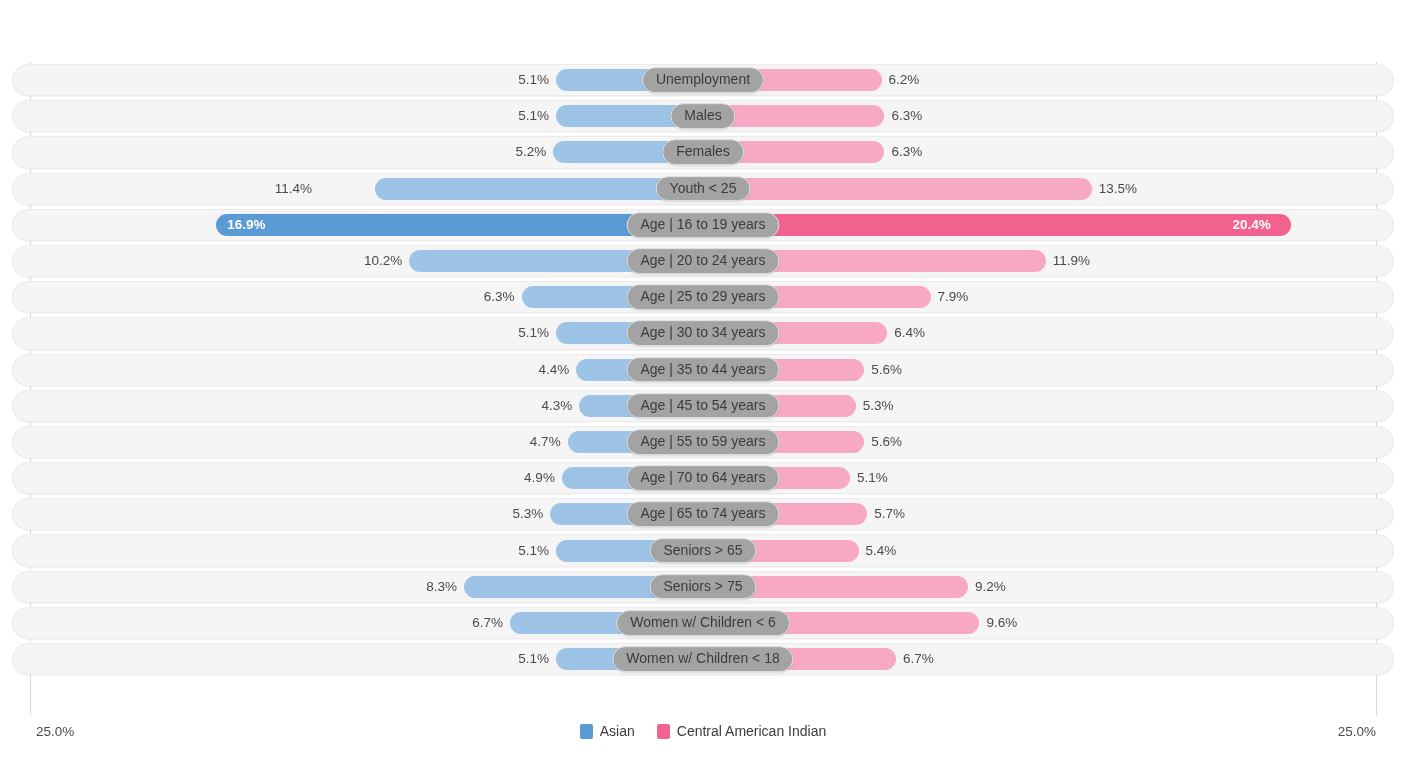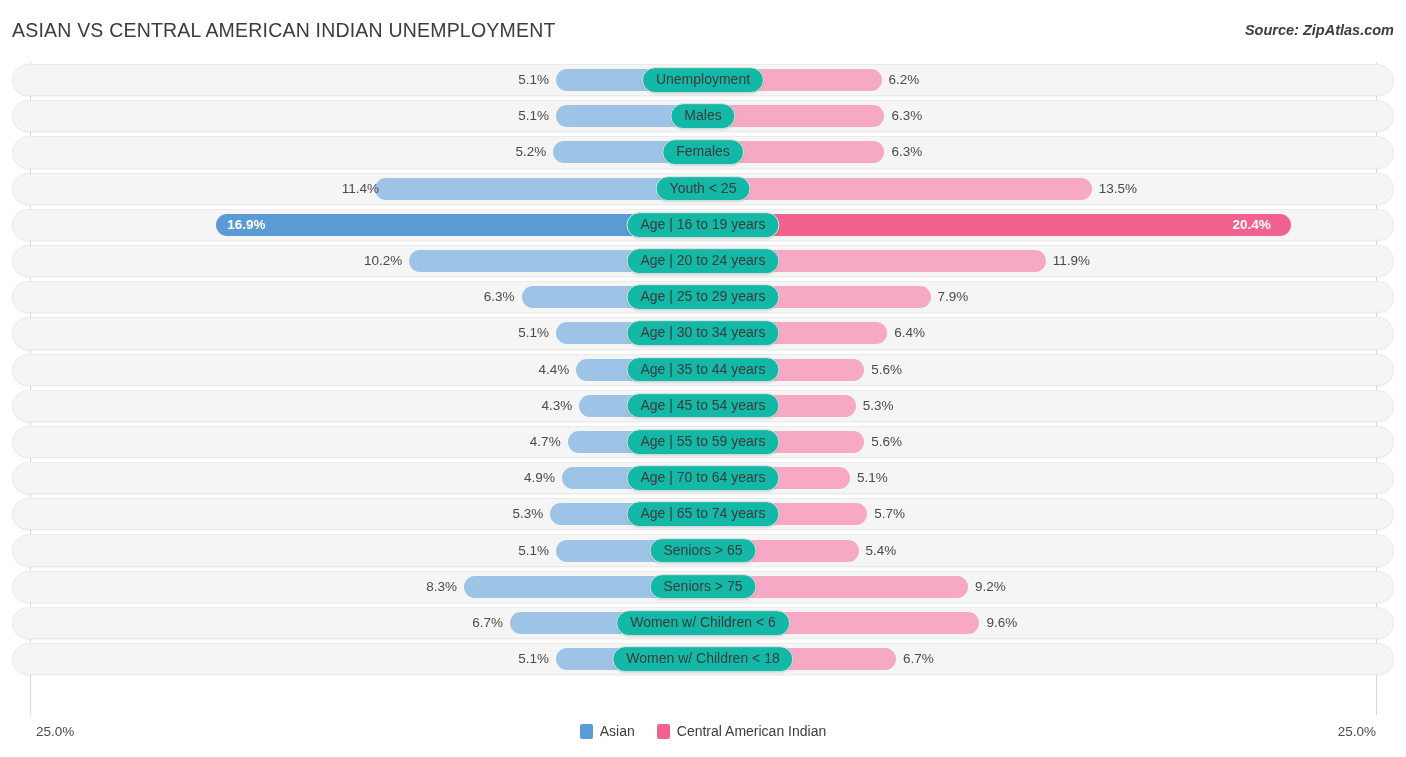--- a/index.html
+++ b/index.html
@@ -130,21 +130,21 @@
     color: #ffffff;
     font-weight: bold;
   }
 
   
   .center-label {
     position: absolute;
     top: 50%;
     left: 703px;
     transform: translate(-50%, -50%);
-    background: #14b8a6;
+    background: #a3a3a3;
     border: 1px solid #e2e2e2;
     border-radius: 13px;
     padding: 4px 13px 5px 13px;
     font-size: 14px;
     color: #3c3c3c;
     white-space: nowrap;
     line-height: 1.05;
     z-index: 5;
     box-shadow: 0 1px 2px rgba(0,0,0,0.10);
   }
@@ -194,24 +194,20 @@
     font-size: 14px;
     color: #3c3c3c;
     white-space: nowrap;
   }
 </style>
 </head>
 <body>
 
 <div id="chart-root">
 
-  <div class="header">
-    <div class="chart-title">ASIAN VS CENTRAL AMERICAN INDIAN UNEMPLOYMENT</div>
-    <div class="chart-source">Source: ZipAtlas.com</div>
-  </div>
 
   <div class="plot">
     <div class="axis-line left"></div>
     <div class="axis-line right"></div>
     <div class="rows" id="rows">
         <div class="row">
           <div class="row-track"></div>
           <div class="bar left" style="left: 556.12px; width: 146.88px; background: rgb(157, 195, 230);"></div>
           <div class="bar right" style="left: 703px; width: 178.56px; background: rgb(247, 168, 196);"></div>
           <div class="val outside-left" style="right: 856.88px;">5.1%</div>
@@ -231,21 +227,21 @@
           <div class="bar left" style="left: 553.24px; width: 149.76px; background: rgb(157, 195, 230);"></div>
           <div class="bar right" style="left: 703px; width: 181.44px; background: rgb(247, 168, 196);"></div>
           <div class="val outside-left" style="right: 859.76px;">5.2%</div>
           <div class="val outside-right" style="left: 891.44px;">6.3%</div>
           <div class="center-label">Females</div>
         </div>
         <div class="row">
           <div class="row-track"></div>
           <div class="bar left" style="left: 374.68px; width: 328.32px; background: rgb(157, 195, 230);"></div>
           <div class="bar right" style="left: 703px; width: 388.8px; background: rgb(247, 168, 196);"></div>
-          <div class="val outside-left" style="right: 1027px; margin-left: 40px;">11.4%</div>
+          <div class="val outside-left" style="right: 1094px; margin-left: 40px;">11.4%</div>
           <div class="val outside-right" style="left: 1098.8px;">13.5%</div>
           <div class="center-label">Youth &lt; 25</div>
         </div>
         <div class="row">
           <div class="row-track"></div>
           <div class="bar left" style="left: 216.28px; width: 486.72px; background: rgb(91, 155, 213);"></div>
           <div class="bar right" style="left: 703px; width: 587.52px; background: rgb(242, 98, 143);"></div>
           <div class="val inside" style="left: 227.28px;">16.9%</div>
           <div class="val inside" style="left: 1232.52px;">20.4%</div>
           <div class="center-label">Age | 16 to 19 years</div>

